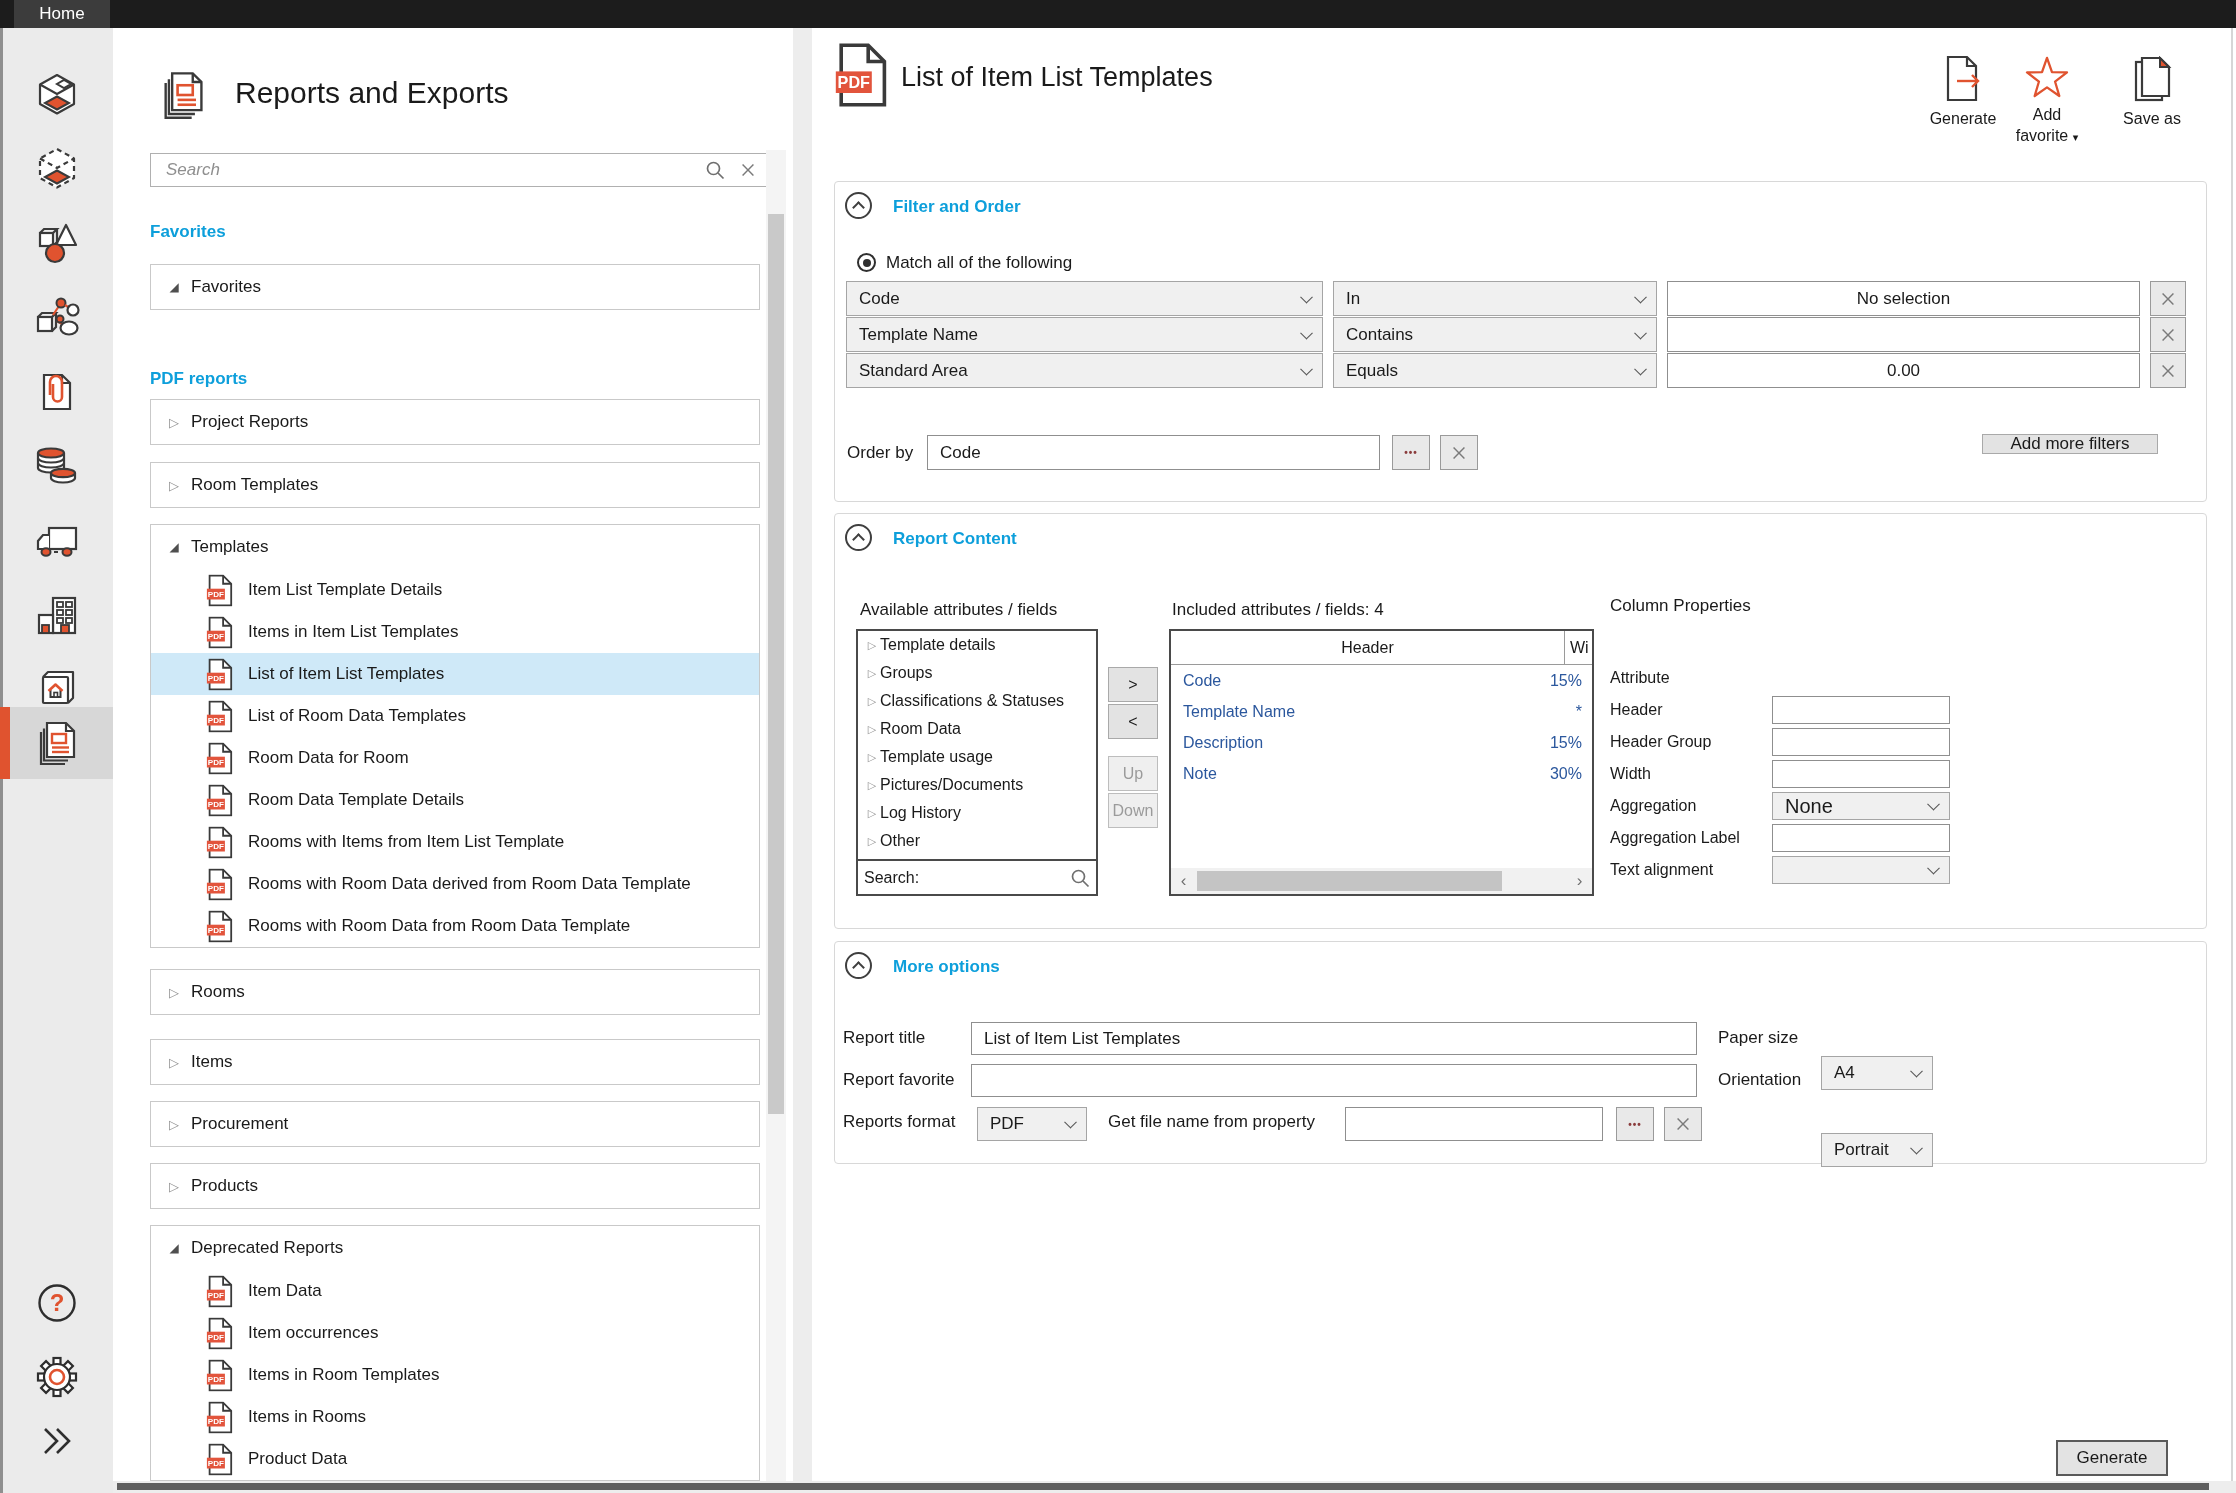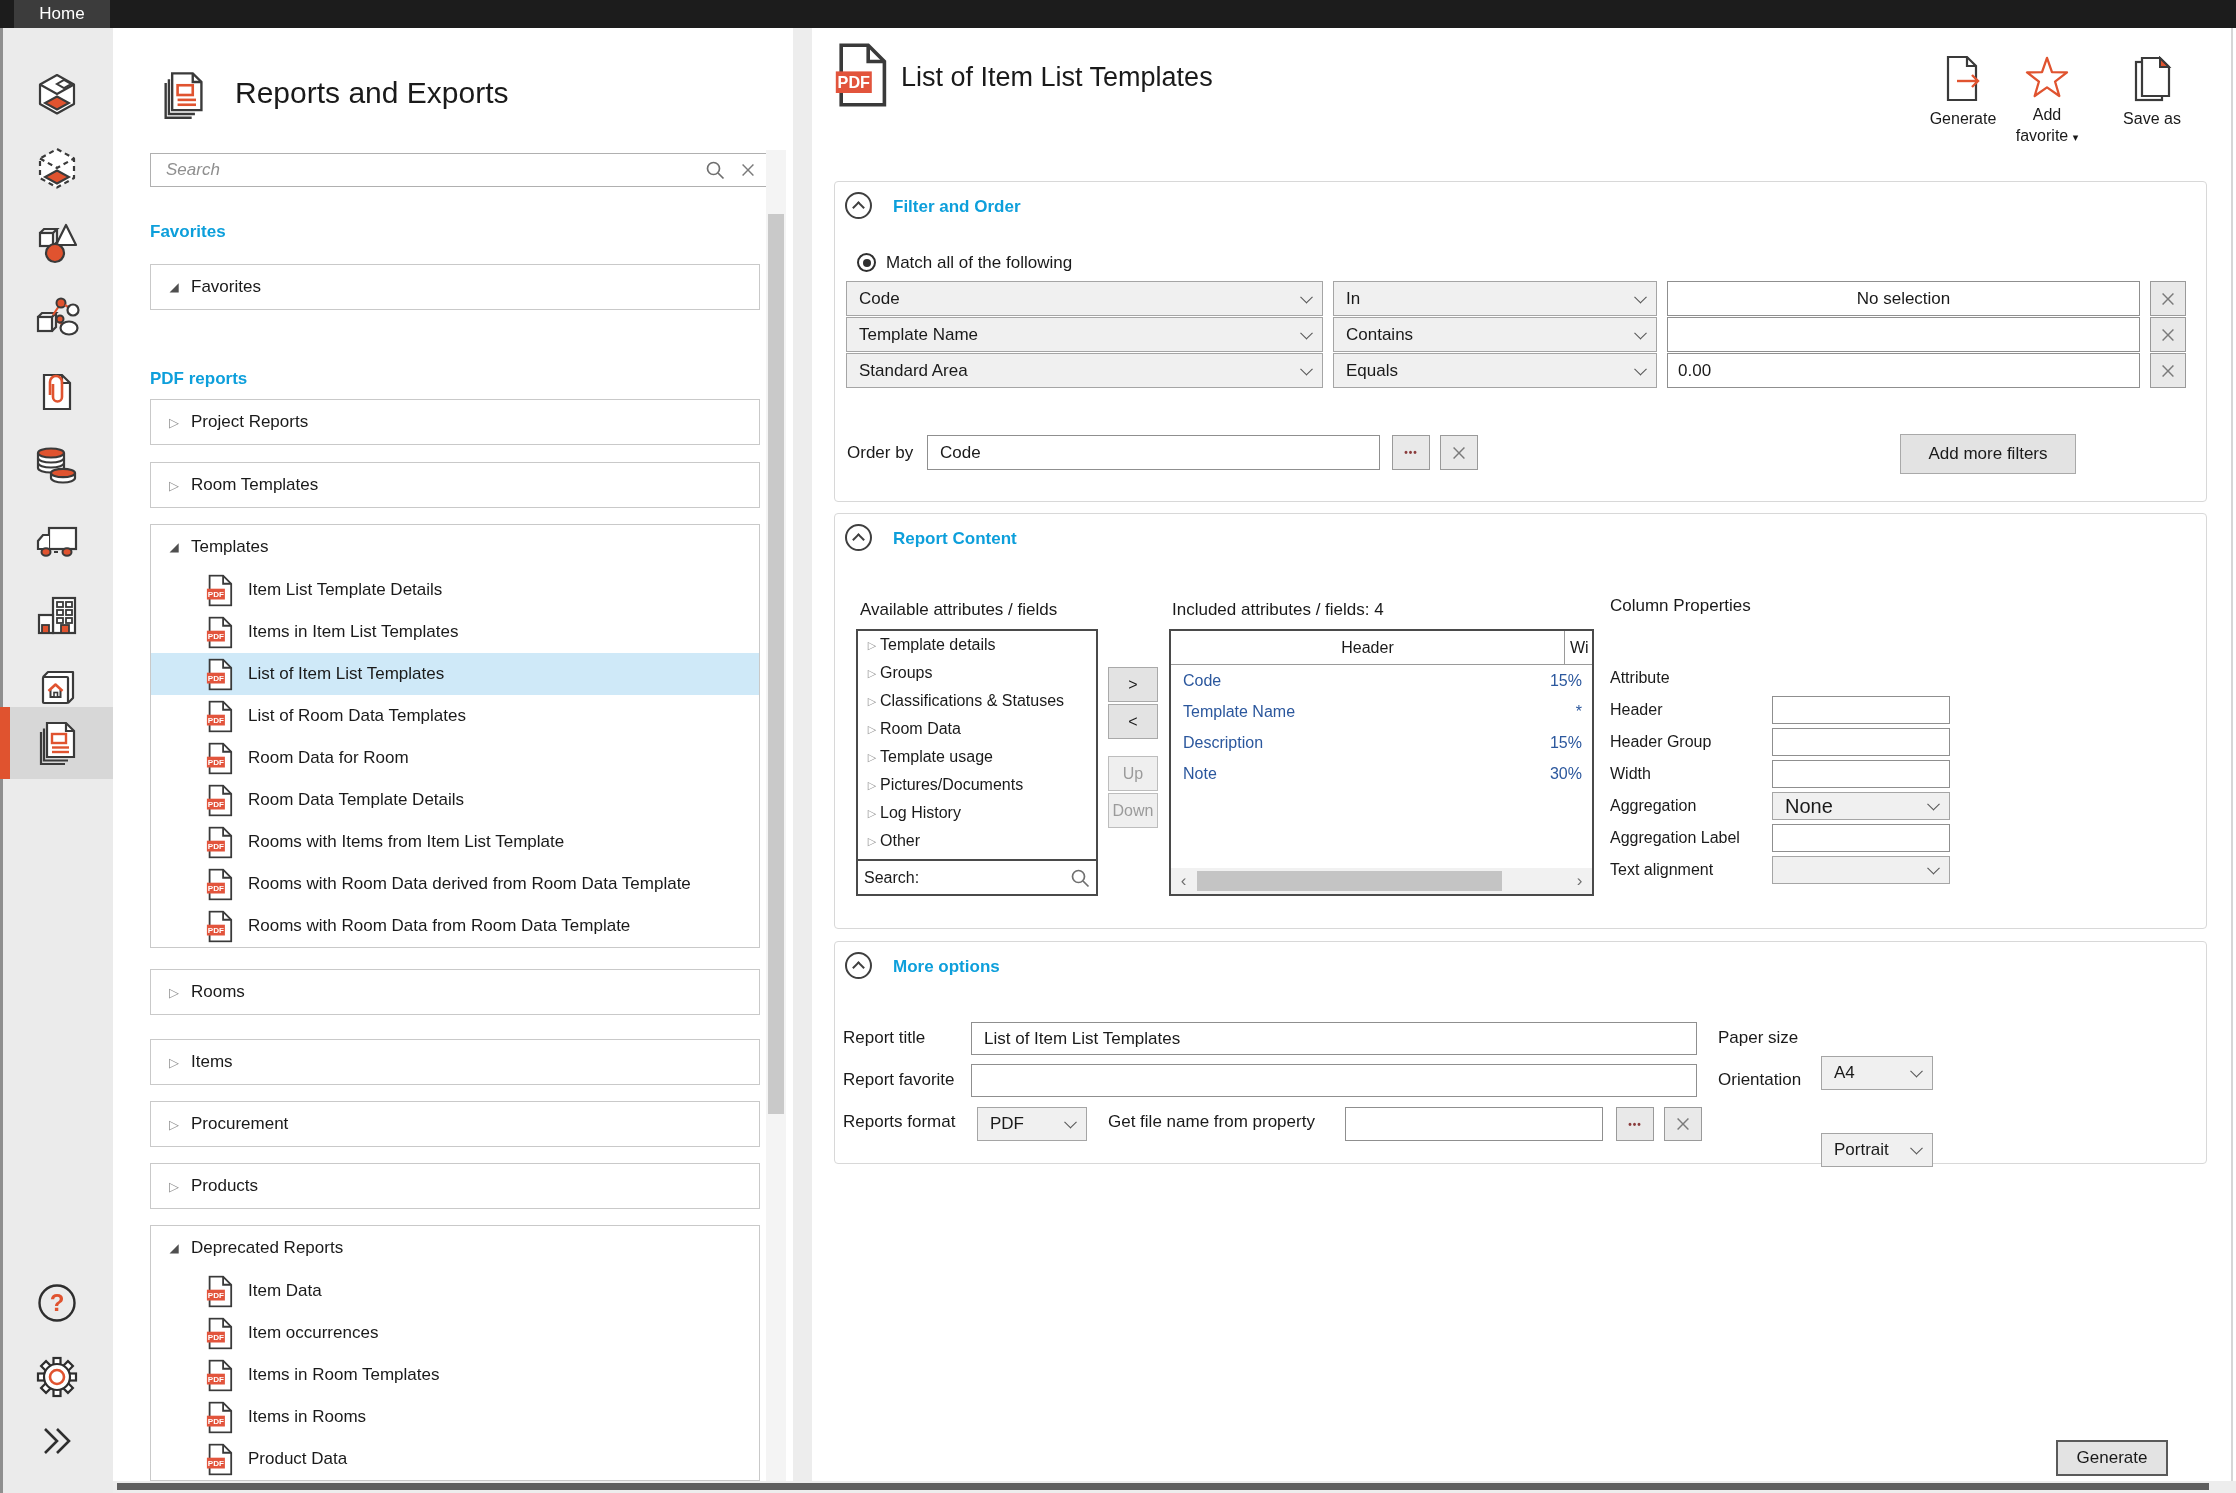--- a/index.html
+++ b/index.html
@@ -82,21 +82,21 @@
   .btn.def{border:2px solid #5a5a5a;}
 
   .frow{display:flex;gap:10px;margin-bottom:1px;height:35px;}
   .frow .dd1{width:477px;}
   .frow .dd2{width:324px;}
   .frow .val{width:473px;}
   .frow .xb{width:36px;height:35px;}
   .val{box-sizing:border-box;background:#fff;border:1px solid #8f8f8f;display:flex;align-items:center;
        font-size:17px;color:#1a1a1a;padding:0 10px;}
   .val.center{justify-content:center;}
-  .val.right{justify-content:flex-start;}
+  .val.right{justify-content:center;}
 
   
   .alist{position:absolute;left:856px;top:629px;width:242px;height:267px;border:2px solid #4a4a4a;
          background:#fff;box-sizing:border-box;display:flex;flex-direction:column;}
   .alrow{height:28px;flex:0 0 28px;display:flex;align-items:center;font-size:16px;color:#1a1a1a;white-space:nowrap;}
   .alrow .tri{width:16px;flex:0 0 16px;font-size:11px;padding-left:6px;}
   .asearch{margin-top:auto;height:33px;border-top:2px solid #4a4a4a;display:flex;align-items:center;
            padding:0 6px;font-size:16px;color:#1a1a1a;}
   .asearch svg{margin-left:auto;}
 
@@ -581,21 +581,21 @@
     <input type="text" value="Code" style="">
   </div>
   <div class="sqbtn abs" style="left:1392px;top:435px;width:38px;height:35px">
     <span class="dotsbtn">•••</span>
   </div>
   <div class="sqbtn abs" style="left:1440px;top:435px;width:38px;height:35px">
     <svg width="18" height="18">
         <use href="#s-x"></use>
       </svg>
   </div>
-  <div class="btn abs" style="left:1900px;top:434px;width:176px;height:40px">Add more filters</div>
+  <div class="btn abs" style="left:1982px;top:434px;width:176px;height:20px">Add more filters</div>
 
   <div class="sbox" style="top:513px;height:414px"></div>
   <div class="ccirc" style="left:845px;top:524px"></div>
   <div class="shead" style="left:893px;top:529px">Report Content</div>
 
   <div class="flabel" style="left:860px;top:600px">Available attributes / fields</div>
   <div class="alist">
     <div class="alrow">
         <span class="tri col">▷</span>
         <span>Template details</span>

